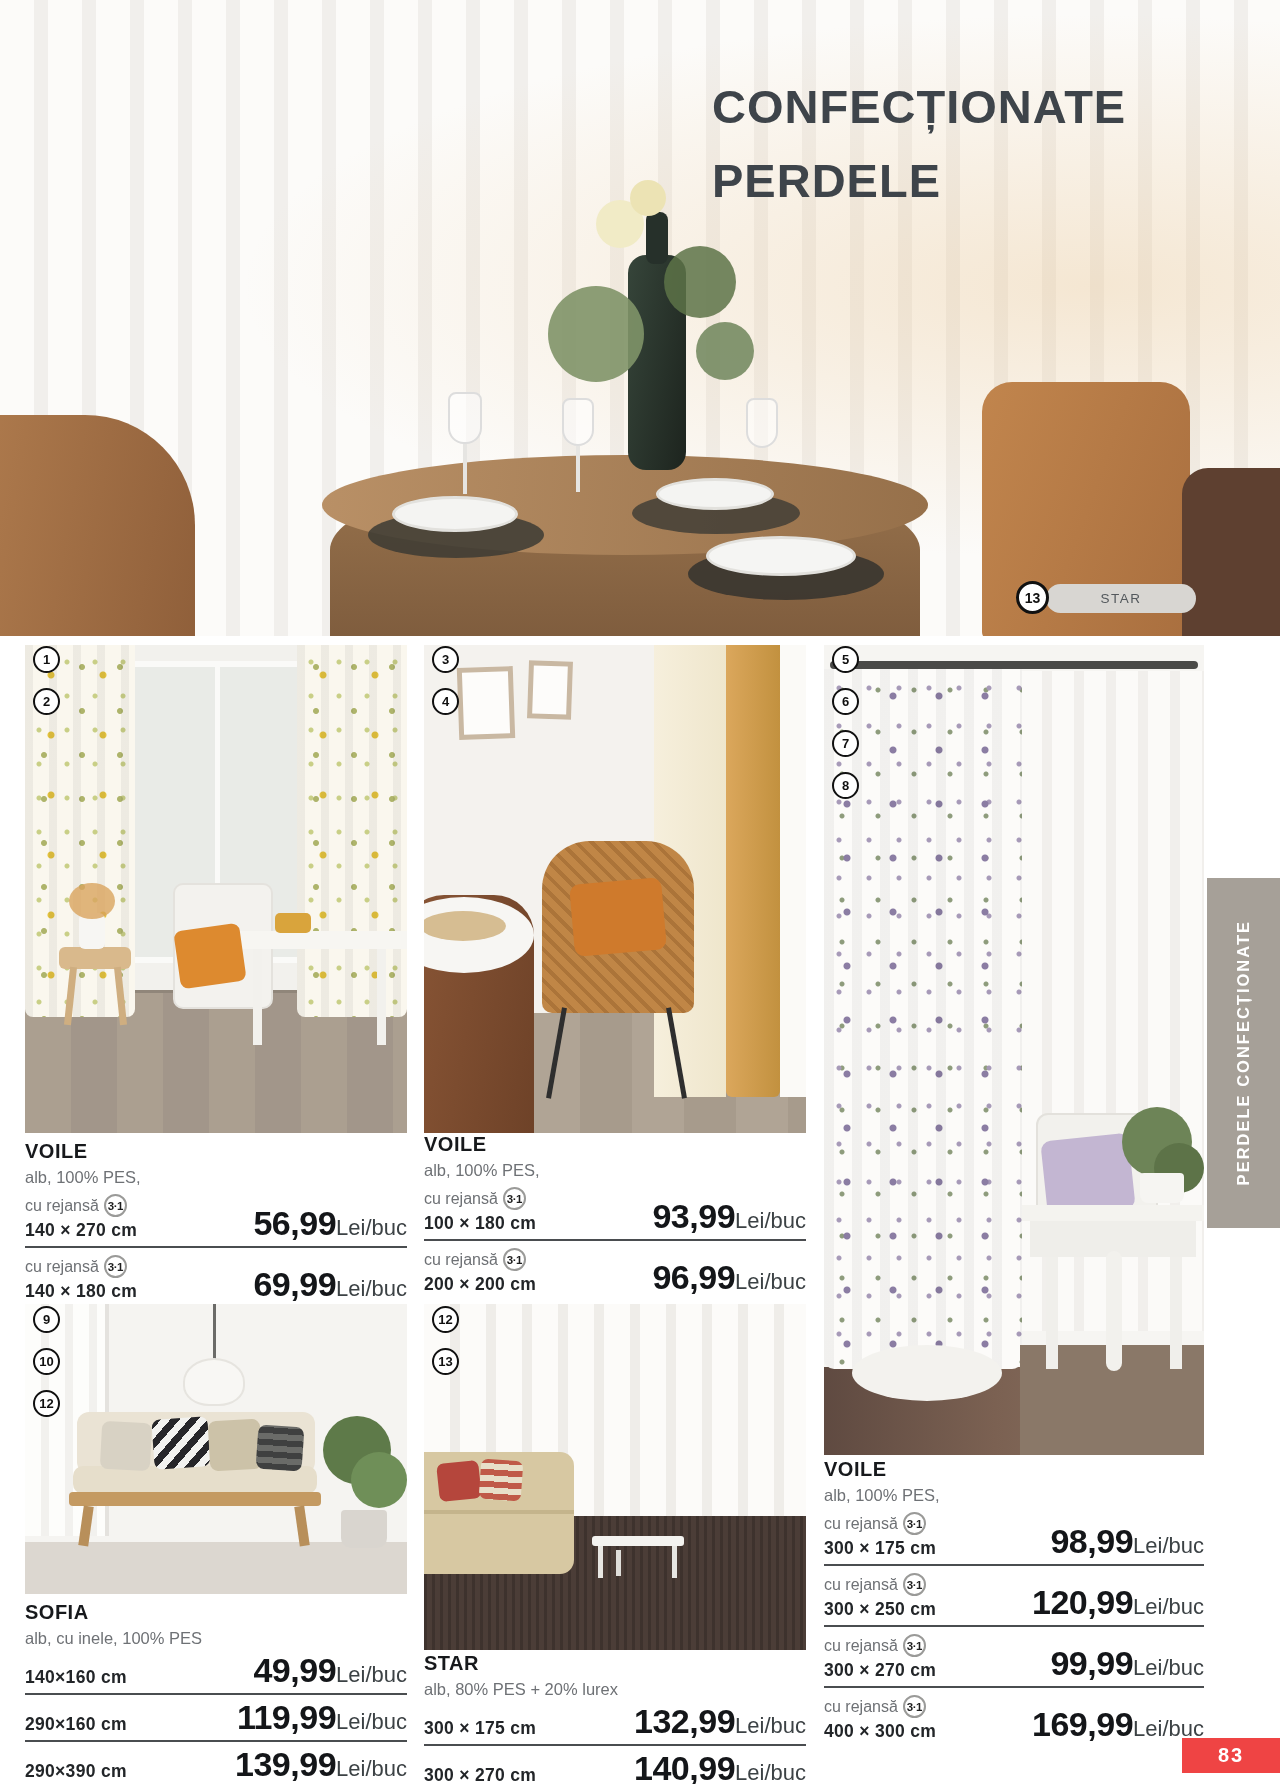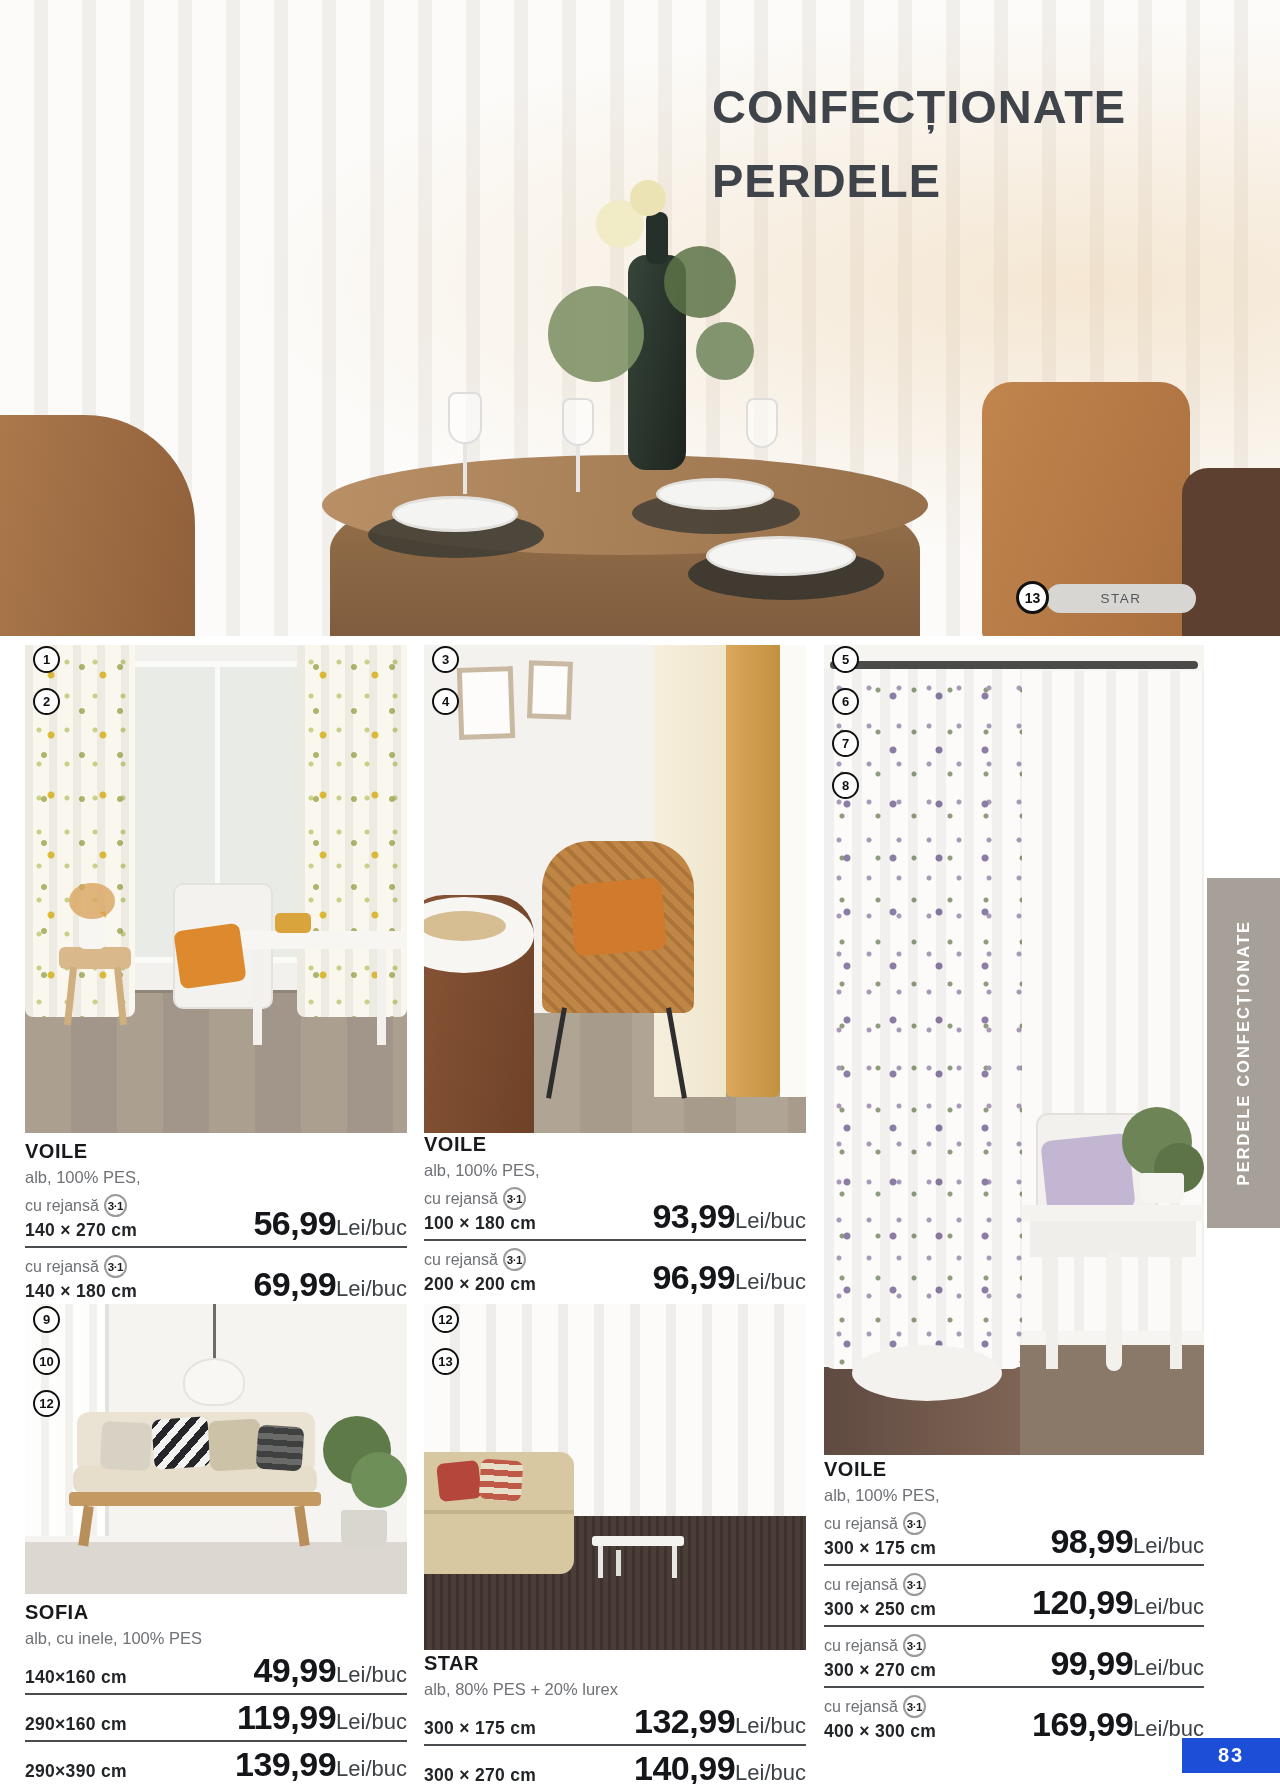--- a/index.html
+++ b/index.html
@@ -419,17 +419,17 @@
         <span class="price">140,99</span>
         <span class="unit">Lei/buc</span>
       </div>
     </div>
   </div>
 
   <div class="abs side-tab" style="background: rgb(166, 160, 152);">
     <span>PERDELE CONFECȚIONATE</span>
   </div>
 
-  <div class="abs page-box" style="background: #1d4ed8;">
+  <div class="abs page-box" style="background: #ef4444;">
     <span>83</span>
   </div>
 
 </div>
 
 </body></html>

